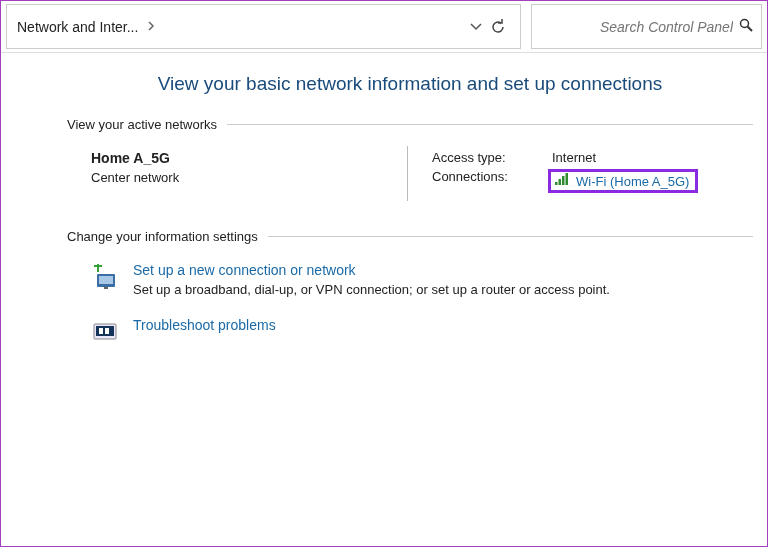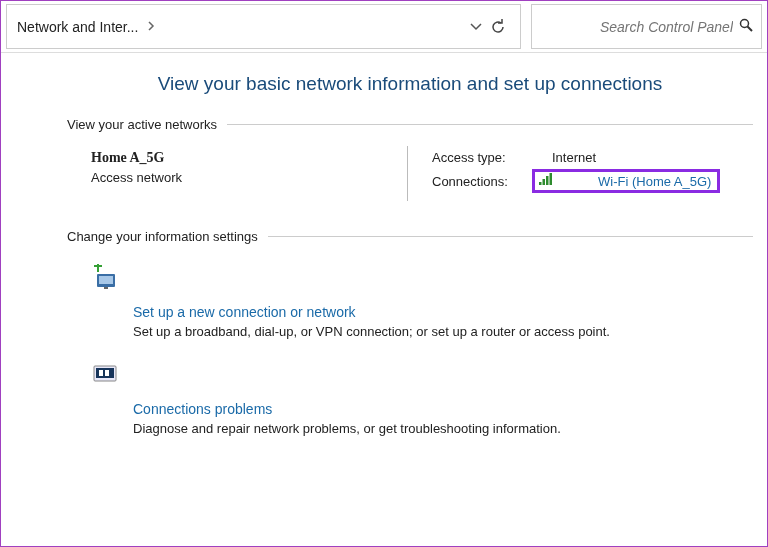--- a/index.html
+++ b/index.html
@@ -76,40 +76,39 @@
   .networks-row {
     display: flex;
     margin: 0 0 16px 0;
   }
   .networks-left {
     flex: 0 0 340px;
     padding: 6px 10px 6px 24px;
   }
   .networks-div { width:1px; background:#bbb; margin:2px 20px 2px 0; align-self:stretch; }
   .networks-right { flex:1; padding:6px 0 6px 4px; }
-  .net-name { font-weight:600; font-size:14px; margin-bottom:4px;font-family:Liberation Serif, serif; }
+  .net-name { font-weight:600; font-size:14px; margin-bottom:4px; }
   .net-type { font-size:13px; margin-top:2px; }
-  .kv-row { display:flex; align-items:center; margin-bottom:4px; font-size:13px; }
+  .kv-row { display:flex; align-items:flex-start; margin-bottom:4px; font-size:13px; }
   .kv-row .k { width:100px; }
   .kv-row .v { margin-left:20px; }
   .conn-link {
     display: inline-flex;
     align-items: center;
     color: #1a6aa8;
     border: 3px solid #8a2be2;
     padding: 1px 6px 1px 3px;
-    margin-left: 0;
+    margin-left: 16px;
     cursor: pointer;
-    gap: 38px;
   }
   .conn-link .bars { margin-right:6px; display:inline-block; }
   .settings-list { margin-top: 8px; }
   .setting-item { display:flex; align-items:flex-start; padding: 6px 0 14px 24px; }
   .setting-item .icon { width:30px; height:30px; margin-right:12px; flex:none; display:flex; align-items:center; justify-content:center; }
-  .setting-item .text .link { color:#1a6aa8; font-size:14px; display:block; margin-bottom:4px;margin-top:42px; }
+  .setting-item .text .link { color:#1a6aa8; font-size:14px; display:block; margin-bottom:4px; }
   .setting-item .text .desc { color:#222; font-size:13px;text-align:center; }
   svg { overflow: visible; }
 </style>
 </head>
 <body>
 
 <div class="toolbar">
   <div class="breadcrumb-box">
     <span class="crumb">Network and Inter...</span>
     <span class="chev">
@@ -148,21 +147,21 @@
   <div class="page-title">View your basic network information and set up connections</div>
 
   <div class="section-header">
     <span class="label">View your active networks</span>
     <span class="rule"></span>
   </div>
 
   <div class="networks-row">
     <div class="networks-left">
       <div class="net-name">Home A_5G</div>
-      <div class="net-type">Access network</div>
+      <div class="net-type">Center network</div>
     </div>
     <div class="networks-div"></div>
     <div class="networks-right">
       <div class="kv-row">
         <span class="k">Access type:</span>
         <span class="v">Internet</span>
       </div>
       <div class="kv-row">
         <span class="k">Connections:</span>
         <span class="conn-link">
@@ -206,20 +205,19 @@
     <div class="setting-item">
       <div class="icon">
         <svg width="28" height="26">
           <rect x="2" y="5" width="22" height="15" fill="#e8e8f8" stroke="#888" rx="1"></rect>
           <rect x="4" y="7" width="18" height="10" fill="#16345a"></rect>
           <rect x="7" y="9" width="4" height="6" fill="#fff"></rect>
           <rect x="13" y="9" width="4" height="6" fill="#fff"></rect>
         </svg>
       </div>
       <div class="text">
-        <span class="link">Connections problems</span>
-        <span class="desc">Diagnose and repair network problems, or get troubleshooting information.</span>
+        <span class="link">Troubleshoot problems</span>
       </div>
     </div>
 
   </div>
 
 </div>
 
 </body></html>

